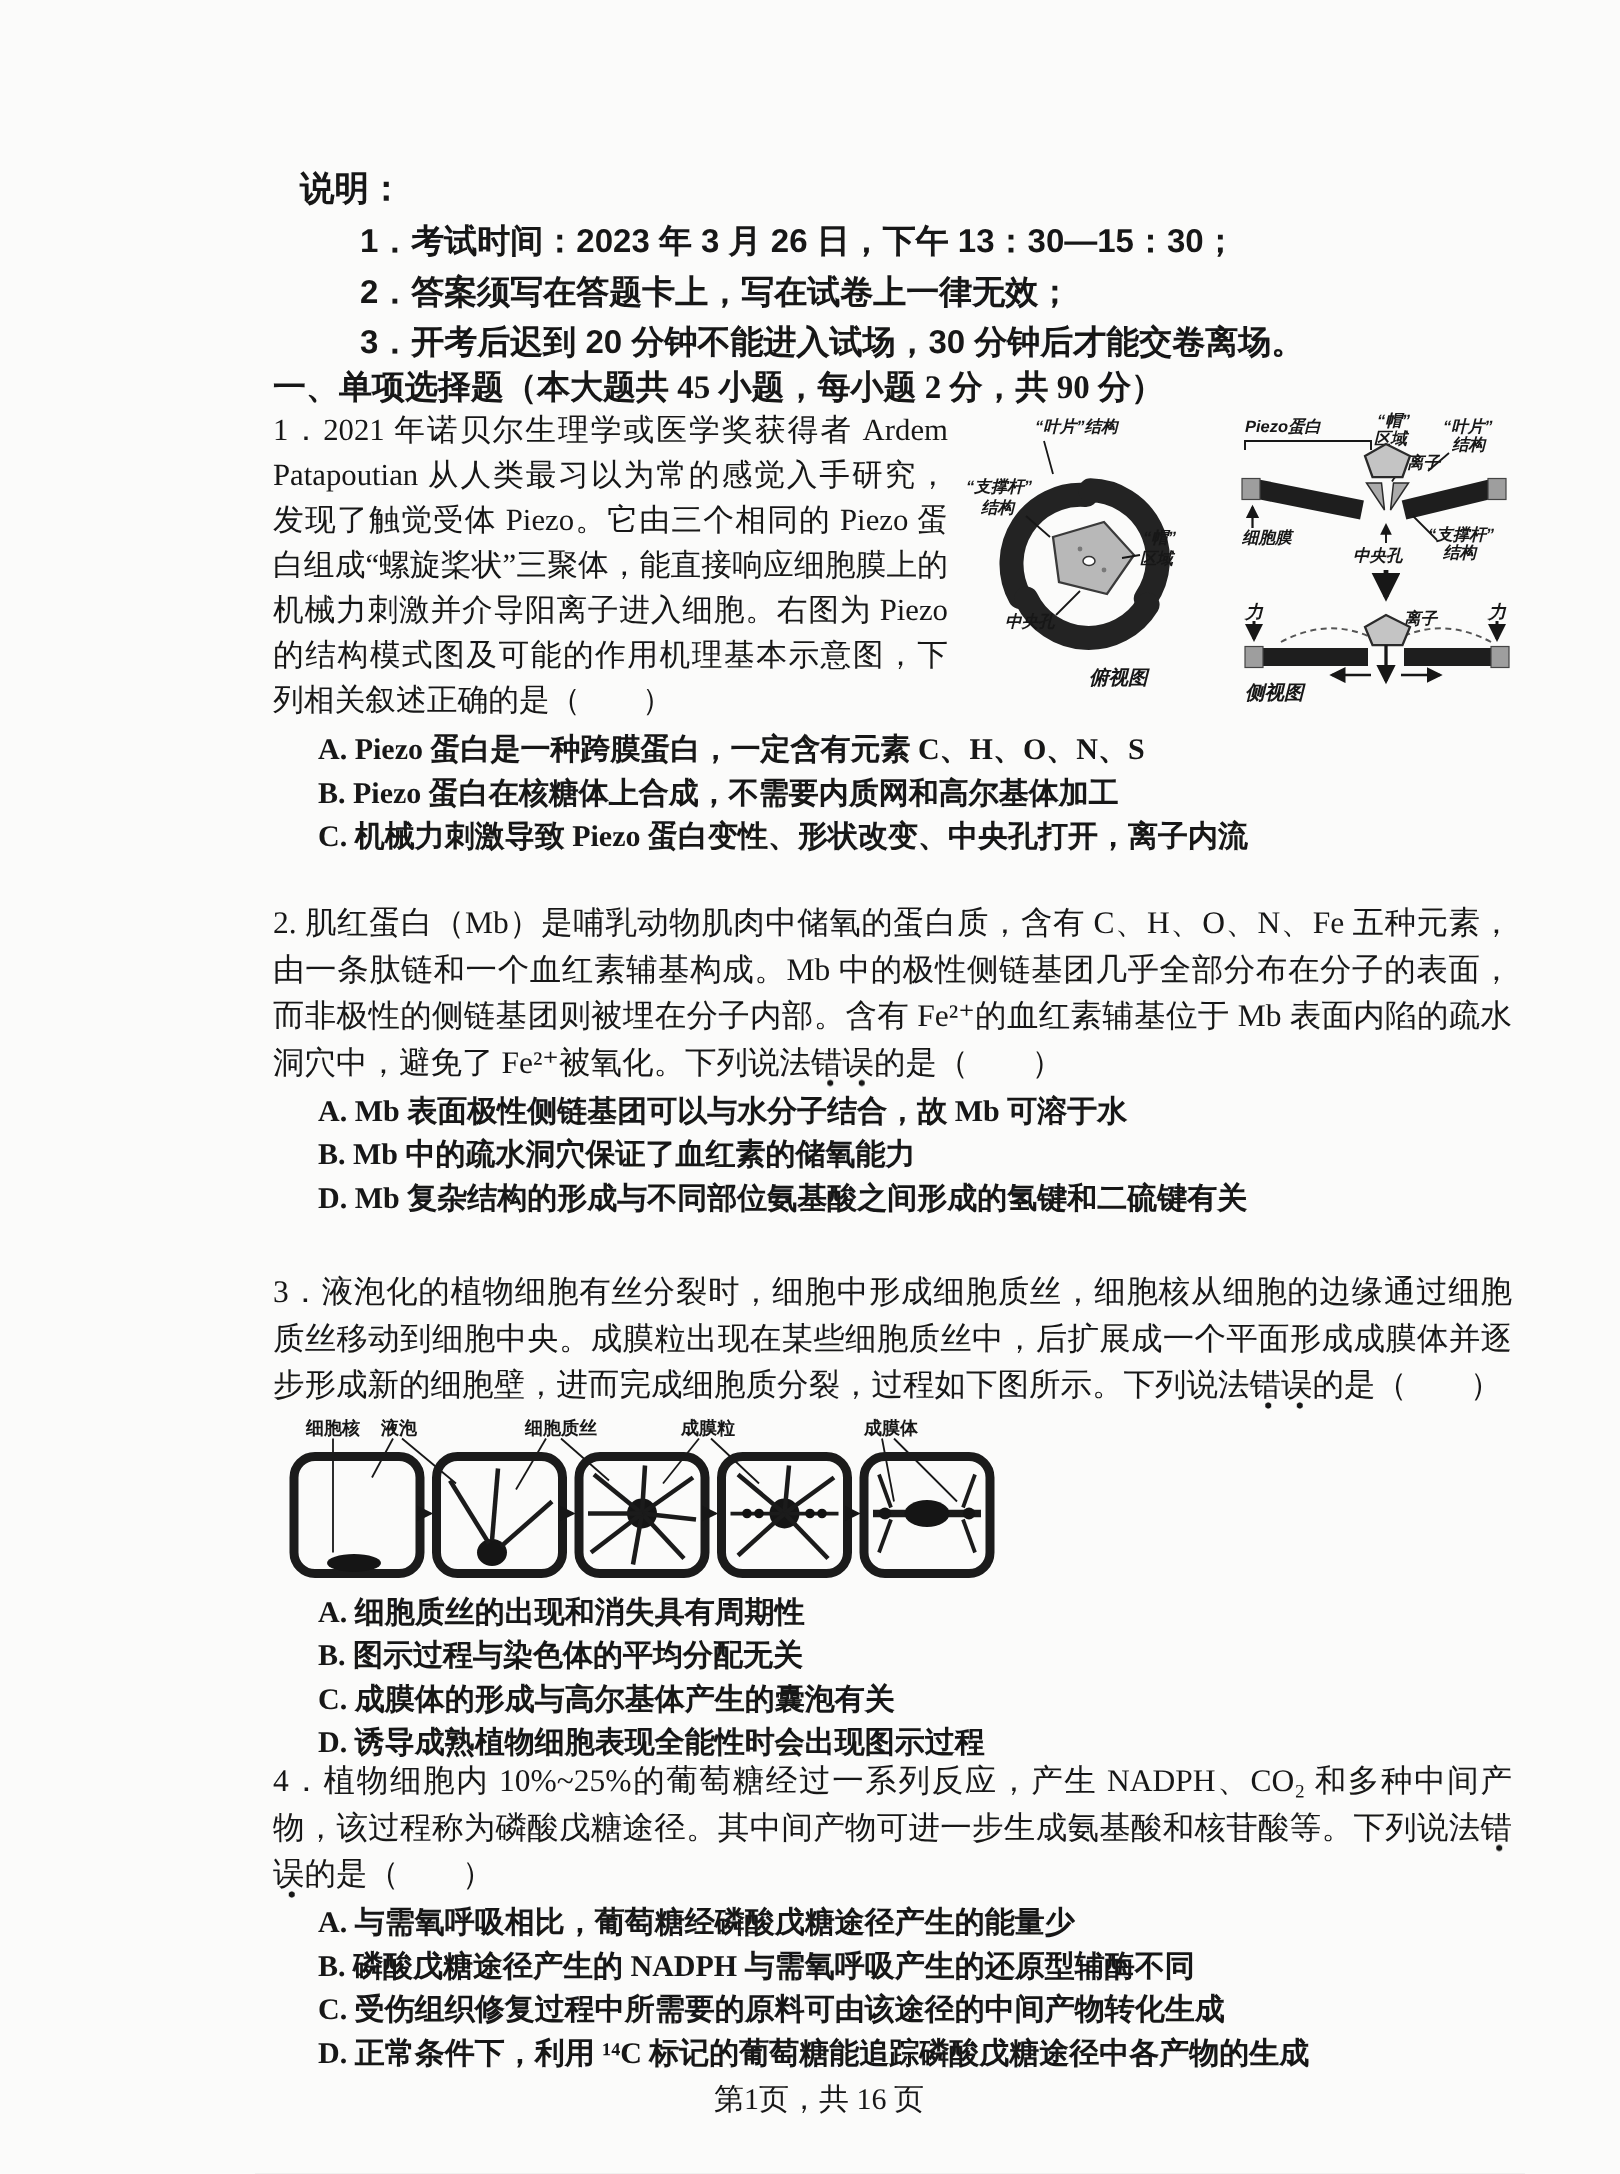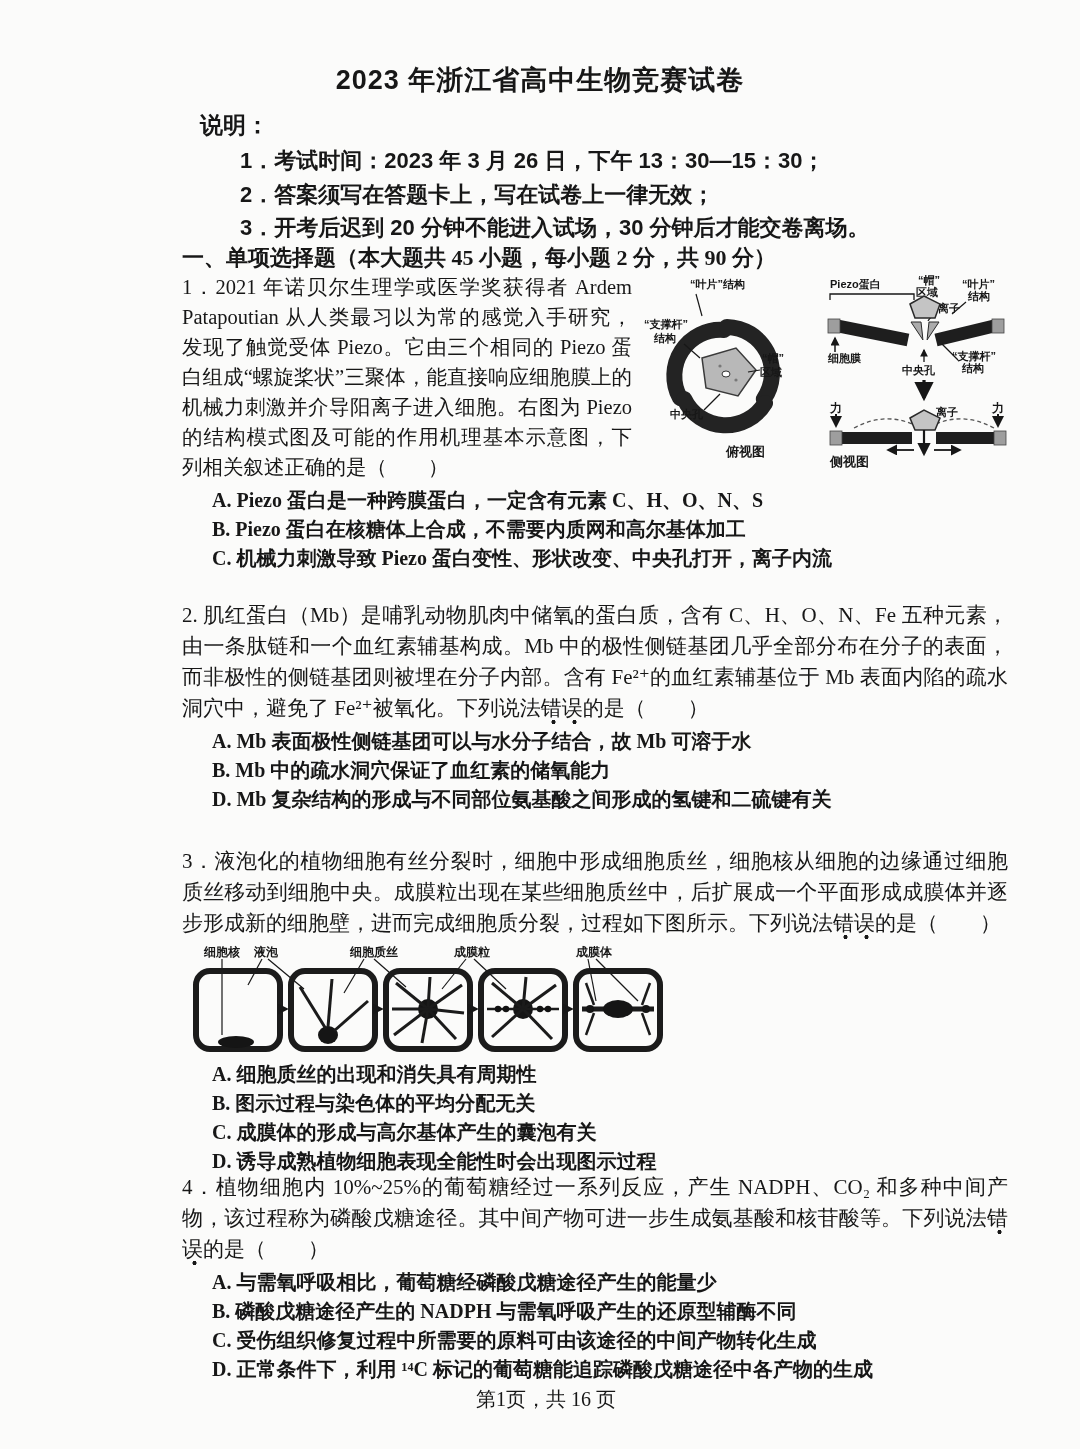--- a/index.html
+++ b/index.html
@@ -41,20 +41,21 @@
   .q2 { top:600px; }
   .q3 { top:846px; }
   .q4 { top:1172px; }
   .stem {
     font-size:20.5px; line-height:30px; text-align:justify;
   }
   .stem-wide { font-size:21px; line-height:31px; }
   .fig-float {
     float:right; width:366px; height:200px;
     margin:0 0 4px 10px;
+    font-style:italic;
   }
   .q1-options { position:absolute; top:214px; left:0; width:860px; }
   .options { margin-top:3px; }
   .option {
     font-size:20px; line-height:29px;
     padding-left:30px; white-space:nowrap;font-weight:bold;
   }
   .emph {
     background-image: radial-gradient(circle, #171717 1.8px, rgba(0,0,0,0) 2.3px);
     background-size: 21px 6px;
@@ -73,21 +74,20 @@
   }
   .svg-lbl  { font-size:11px; font-weight:700; }
   .svg-lbl2 { font-size:12px; font-weight:700; }
   .svg-cap  { font-size:13px; font-weight:700; }
 </style>
 </head>
 <body>
 
 <div class="page">
 
-  <div class="title">2023 年浙江省高中生物竞赛试卷</div>
 
   <div class="notice-label">说明：</div>
   <div class="notice-item n1">1．考试时间：2023 年 3 月 26 日，下午 13：30—15：30；</div>
   <div class="notice-item n2">2．答案须写在答题卡上，写在试卷上一律无效；</div>
   <div class="notice-item n3">3．开考后迟到 20 分钟不能进入试场，30 分钟后才能交卷离场。</div>
 
   <div class="section-heading">一、单项选择题（本大题共 45 小题，每小题 2 分，共 90 分）</div>
 
   <div class="qblock q1">
     <div class="fig-float">

